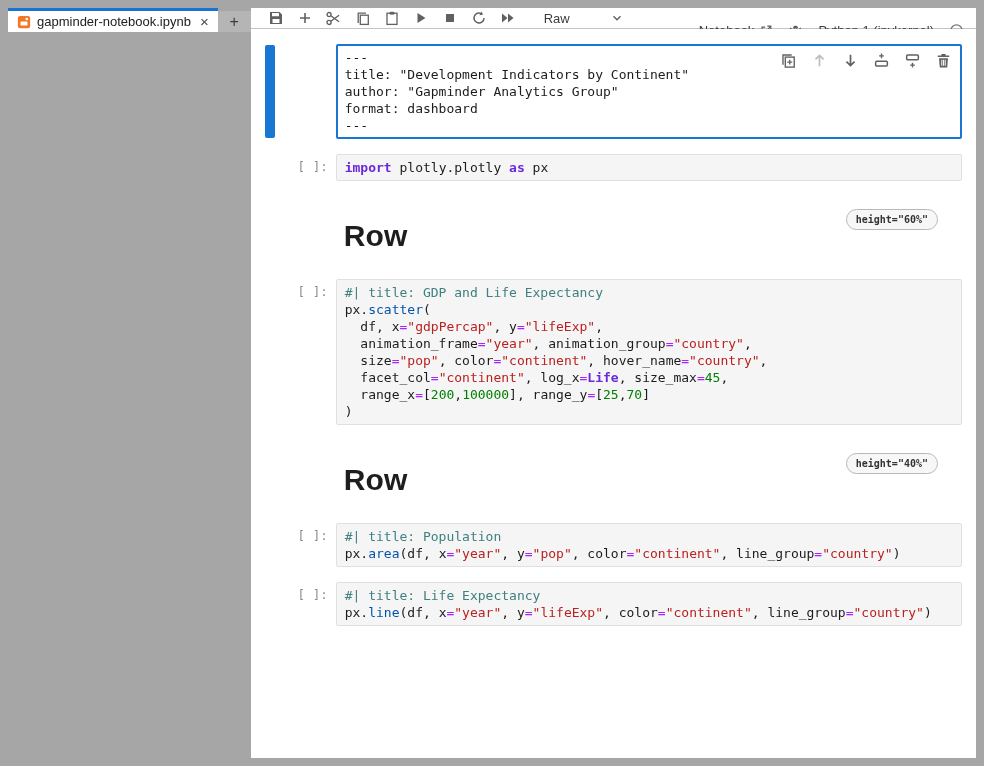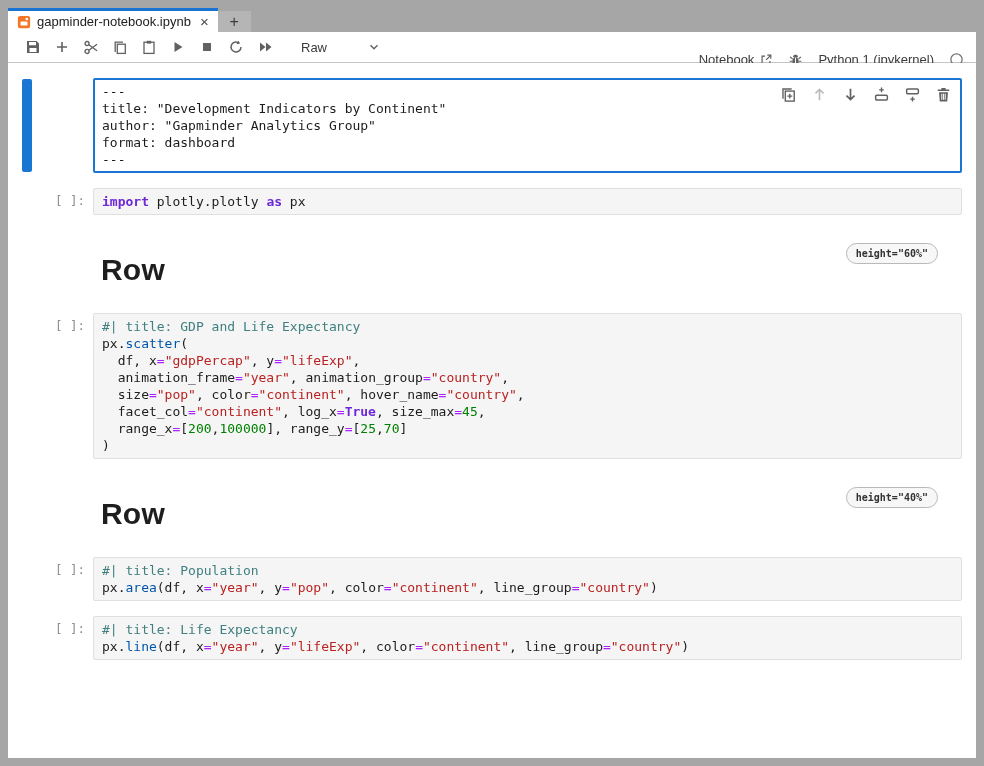--- a/index.html
+++ b/index.html
@@ -1,36 +1,36 @@
 <!DOCTYPE html>
 <html><head>
 <meta charset="utf-8">
 <style>
   * { box-sizing: border-box; margin: 0; padding: 0; }
   html,body { background:#8e8e8e; }
   body { font-family: "Liberation Sans", sans-serif; }
 
   .frame { position:relative; width:984px; height:766px; background:#a6a6a6; padding:8px;
-           display:flex; flex-direction:column; }
+           display:flex; flex-direction:row; }
 
   
   .tabbar { height:24px; display:flex; align-items:flex-end; }
   .tab { height:24px; display:flex; align-items:center; gap:6px; padding:0 9px;
          background:#fff; border-top:3px solid #1873d3; cursor:pointer; }
   .tab-label { font-size:13px; color:#212121; white-space:nowrap; }
   .tab-close { font-size:15px; color:#4d4d4d; margin-left:3px; cursor:pointer; line-height:1; }
   .tab.plus { width:33px; justify-content:center; background:#b5b5b5; border-top:none; height:21px;
               color:#3c3c3c; font-size:16px; }
   .icon { display:inline-flex; align-items:center; justify-content:center; }
   .icon svg { display:block; }
 
   
   .main { flex:1; background:#fff; display:flex; flex-direction:column; overflow:hidden; }
 
-  .toolbar { height:31px; display:flex; align-items:center; padding-left:14px;
+  .toolbar { height:21px; display:flex; align-items:center; padding-left:14px;
              border-bottom:1px solid #c4c4c4; background:#fff; flex:none; }
   #toolbar-left { display:flex; align-items:center; }
   .tb-btn { width:22px; height:24px; margin-right:7px; display:flex; align-items:center;
             justify-content:center; background:none; border:none; cursor:pointer; }
   .cell-type { margin-left:14px; width:88px; height:22px; display:flex; align-items:center;
                justify-content:space-between; padding:0 4px; font-size:13px; color:#3b3b3b; cursor:pointer; }
   .toolbar-right { margin-left:auto; display:flex; align-items:flex-end; gap:15px; padding-right:12px;margin-top:25px; }
   .tb-text-btn { display:flex; align-items:center; gap:5px; background:none; border:none;
                  font-size:13px; color:#3b3b3b; font-family:"Liberation Sans",sans-serif; cursor:pointer; }
 
@@ -287,21 +287,21 @@
           <span class="badge">height="60%"</span>
         </div>
         <div class="cell">
           <div class="prompt">[ ]:</div>
           <div class="cell-input">
             <div class="cm-line"><span class="tok-com">#| title: GDP and Life Expectancy</span></div>
             <div class="cm-line"><span>px.</span><span class="tok-prop">scatter</span><span>(</span></div>
             <div class="cm-line"><span>  df, x</span><span class="tok-op">=</span><span class="tok-str">"gdpPercap"</span><span>, y</span><span class="tok-op">=</span><span class="tok-str">"lifeExp"</span><span>,</span></div>
             <div class="cm-line"><span>  animation_frame</span><span class="tok-op">=</span><span class="tok-str">"year"</span><span>, animation_group</span><span class="tok-op">=</span><span class="tok-str">"country"</span><span>,</span></div>
             <div class="cm-line"><span>  size</span><span class="tok-op">=</span><span class="tok-str">"pop"</span><span>, color</span><span class="tok-op">=</span><span class="tok-str">"continent"</span><span>, hover_name</span><span class="tok-op">=</span><span class="tok-str">"country"</span><span>,</span></div>
-            <div class="cm-line"><span>  facet_col</span><span class="tok-op">=</span><span class="tok-str">"continent"</span><span>, log_x</span><span class="tok-op">=</span><span class="tok-kw">True</span><span>, size_max</span><span class="tok-op">=</span><span class="tok-num">45</span><span>,</span></div>
+            <div class="cm-line"><span>  facet_col</span><span class="tok-op">=</span><span class="tok-str">"continent"</span><span>, log_x</span><span class="tok-op">=</span><span class="tok-kw">Life</span><span>, size_max</span><span class="tok-op">=</span><span class="tok-num">45</span><span>,</span></div>
             <div class="cm-line"><span>  range_x</span><span class="tok-op">=</span><span>[</span><span class="tok-num">200</span><span>,</span><span class="tok-num">100000</span><span>], range_y</span><span class="tok-op">=</span><span>[</span><span class="tok-num">25</span><span>,</span><span class="tok-num">70</span><span>]</span></div>
             <div class="cm-line"><span>)</span></div>
           </div>
         </div>
         <div class="cell md">
           <h2>Row</h2>
           <span class="badge">height="40%"</span>
         </div>
         <div class="cell">
           <div class="prompt">[ ]:</div>

